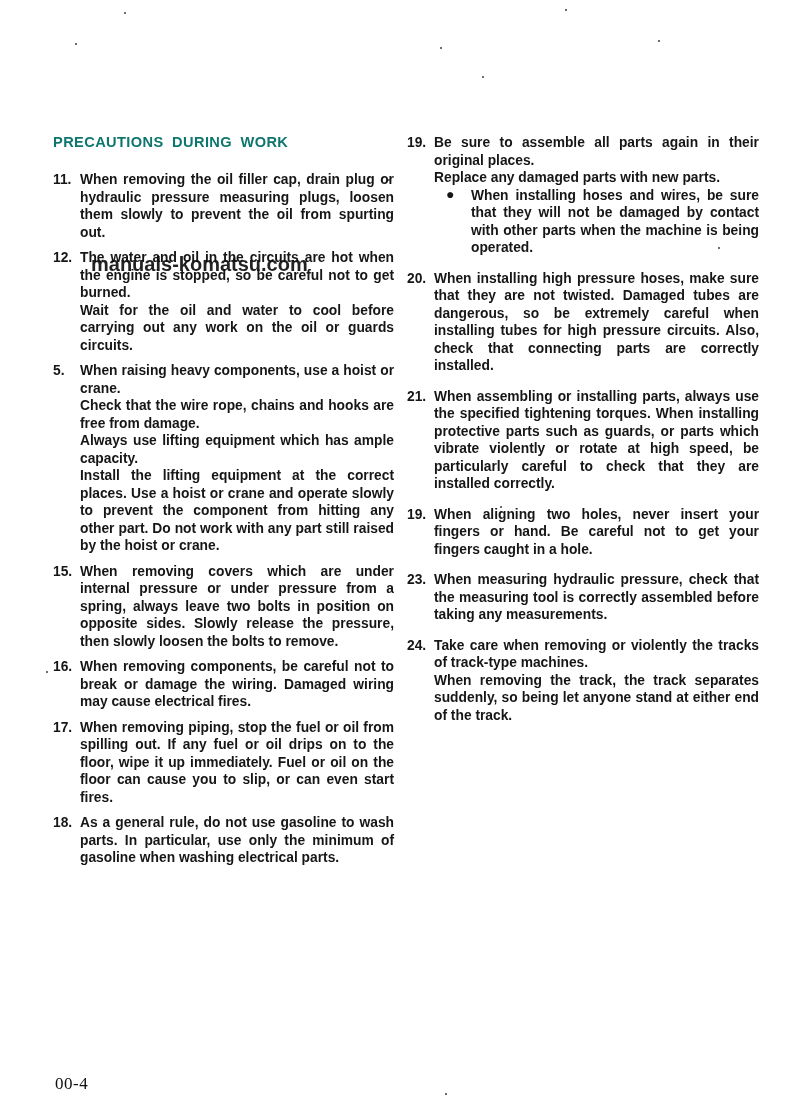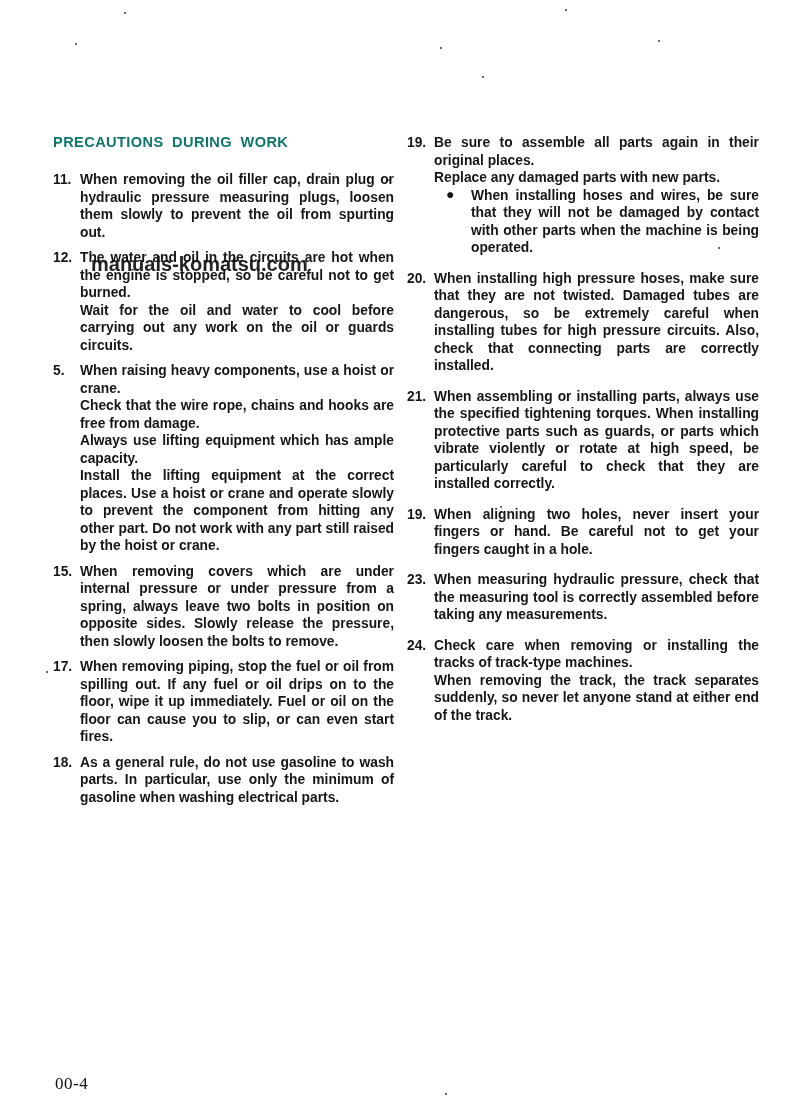--- a/index.html
+++ b/index.html
@@ -123,20 +123,26 @@
               <div class="para"><span>Install the lifting equipment at the correct places. Use a hoist or crane and operate slowly to prevent the component from hitting any other part. Do not work with any part still raised by the hoist or crane.</span></div>
             </div>
           </div>
           <div class="item">
             <span class="num">15.</span>
             <div>
               <div class="para"><span>When removing covers which are under internal pressure or under pressure from a spring, always leave two bolts in position on opposite sides. Slowly release the pressure, then slowly loosen the bolts to remove.</span></div>
             </div>
           </div>
           <div class="item">
+            <span class="num">16.</span>
+            <div>
+              <div class="para"><span>When removing components, be careful not to break or damage the wiring. Damaged wiring may cause electrical fires.</span></div>
+            </div>
+          </div>
+          <div class="item">
             <span class="num">17.</span>
             <div>
               <div class="para"><span>When removing piping, stop the fuel or oil from spilling out. If any fuel or oil drips on to the floor, wipe it up immediately. Fuel or oil on the floor can cause you to slip, or can even start fires.</span></div>
             </div>
           </div>
           <div class="item">
             <span class="num">18.</span>
             <div>
               <div class="para"><span>As a general rule, do not use gasoline to wash parts. In particular, use only the minimum of gasoline when washing electrical parts.</span></div>
             </div>
@@ -173,22 +179,22 @@
           </div>
           <div class="item">
             <span class="num">23.</span>
             <div>
               <div class="para"><span>When measuring hydraulic pressure, check that the measuring tool is correctly assembled before taking any measurements.</span></div>
             </div>
           </div>
           <div class="item">
             <span class="num">24.</span>
             <div>
-              <div class="para"><span>Check care when removing or installing the tracks of track-type machines.</span></div>
-              <div class="para"><span>When removing the track, the track separates suddenly, so never let anyone stand at either end of the track.</span></div>
+              <div class="para"><span>Take care when removing or violently the tracks of track-type machines.</span></div>
+              <div class="para"><span>When removing the track, the track separates suddenly, so being let anyone stand at either end of the track.</span></div>
             </div>
           </div>
         </div>
     </div>
   </div>
 
   <div class="watermark">manuals-komatsu.com</div>
 
   <div class="pagenum">00-4</div>
 

